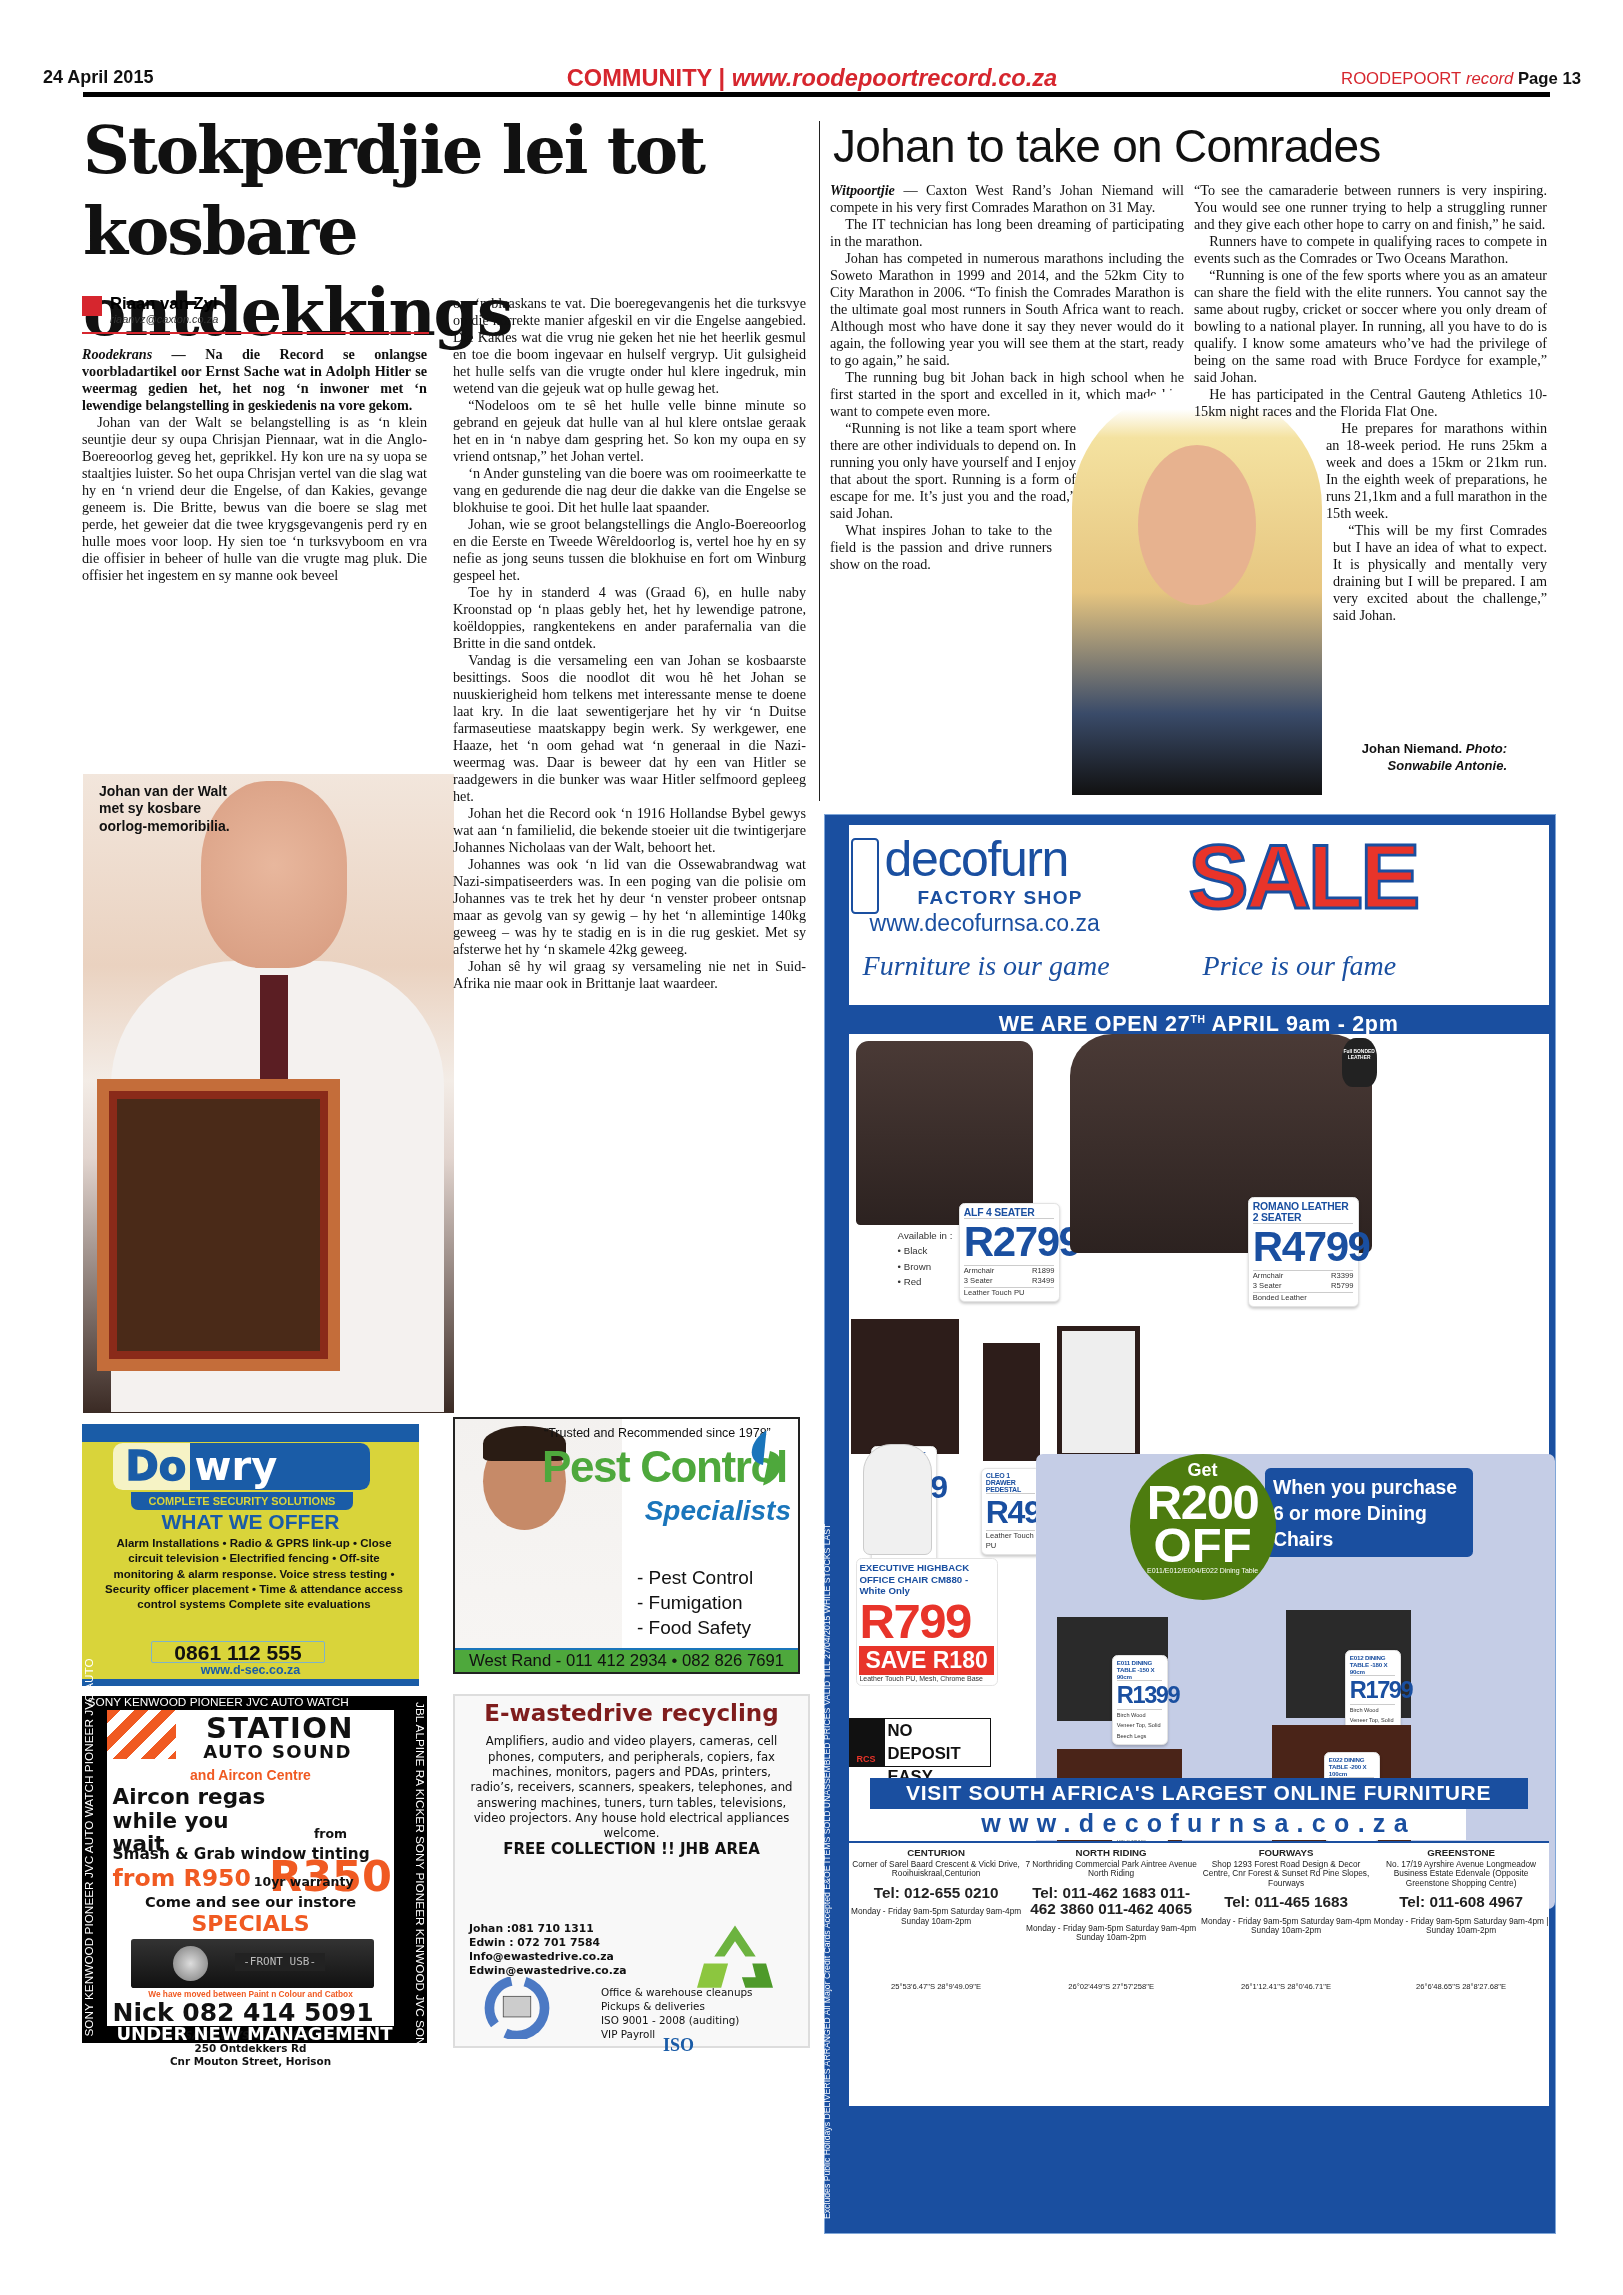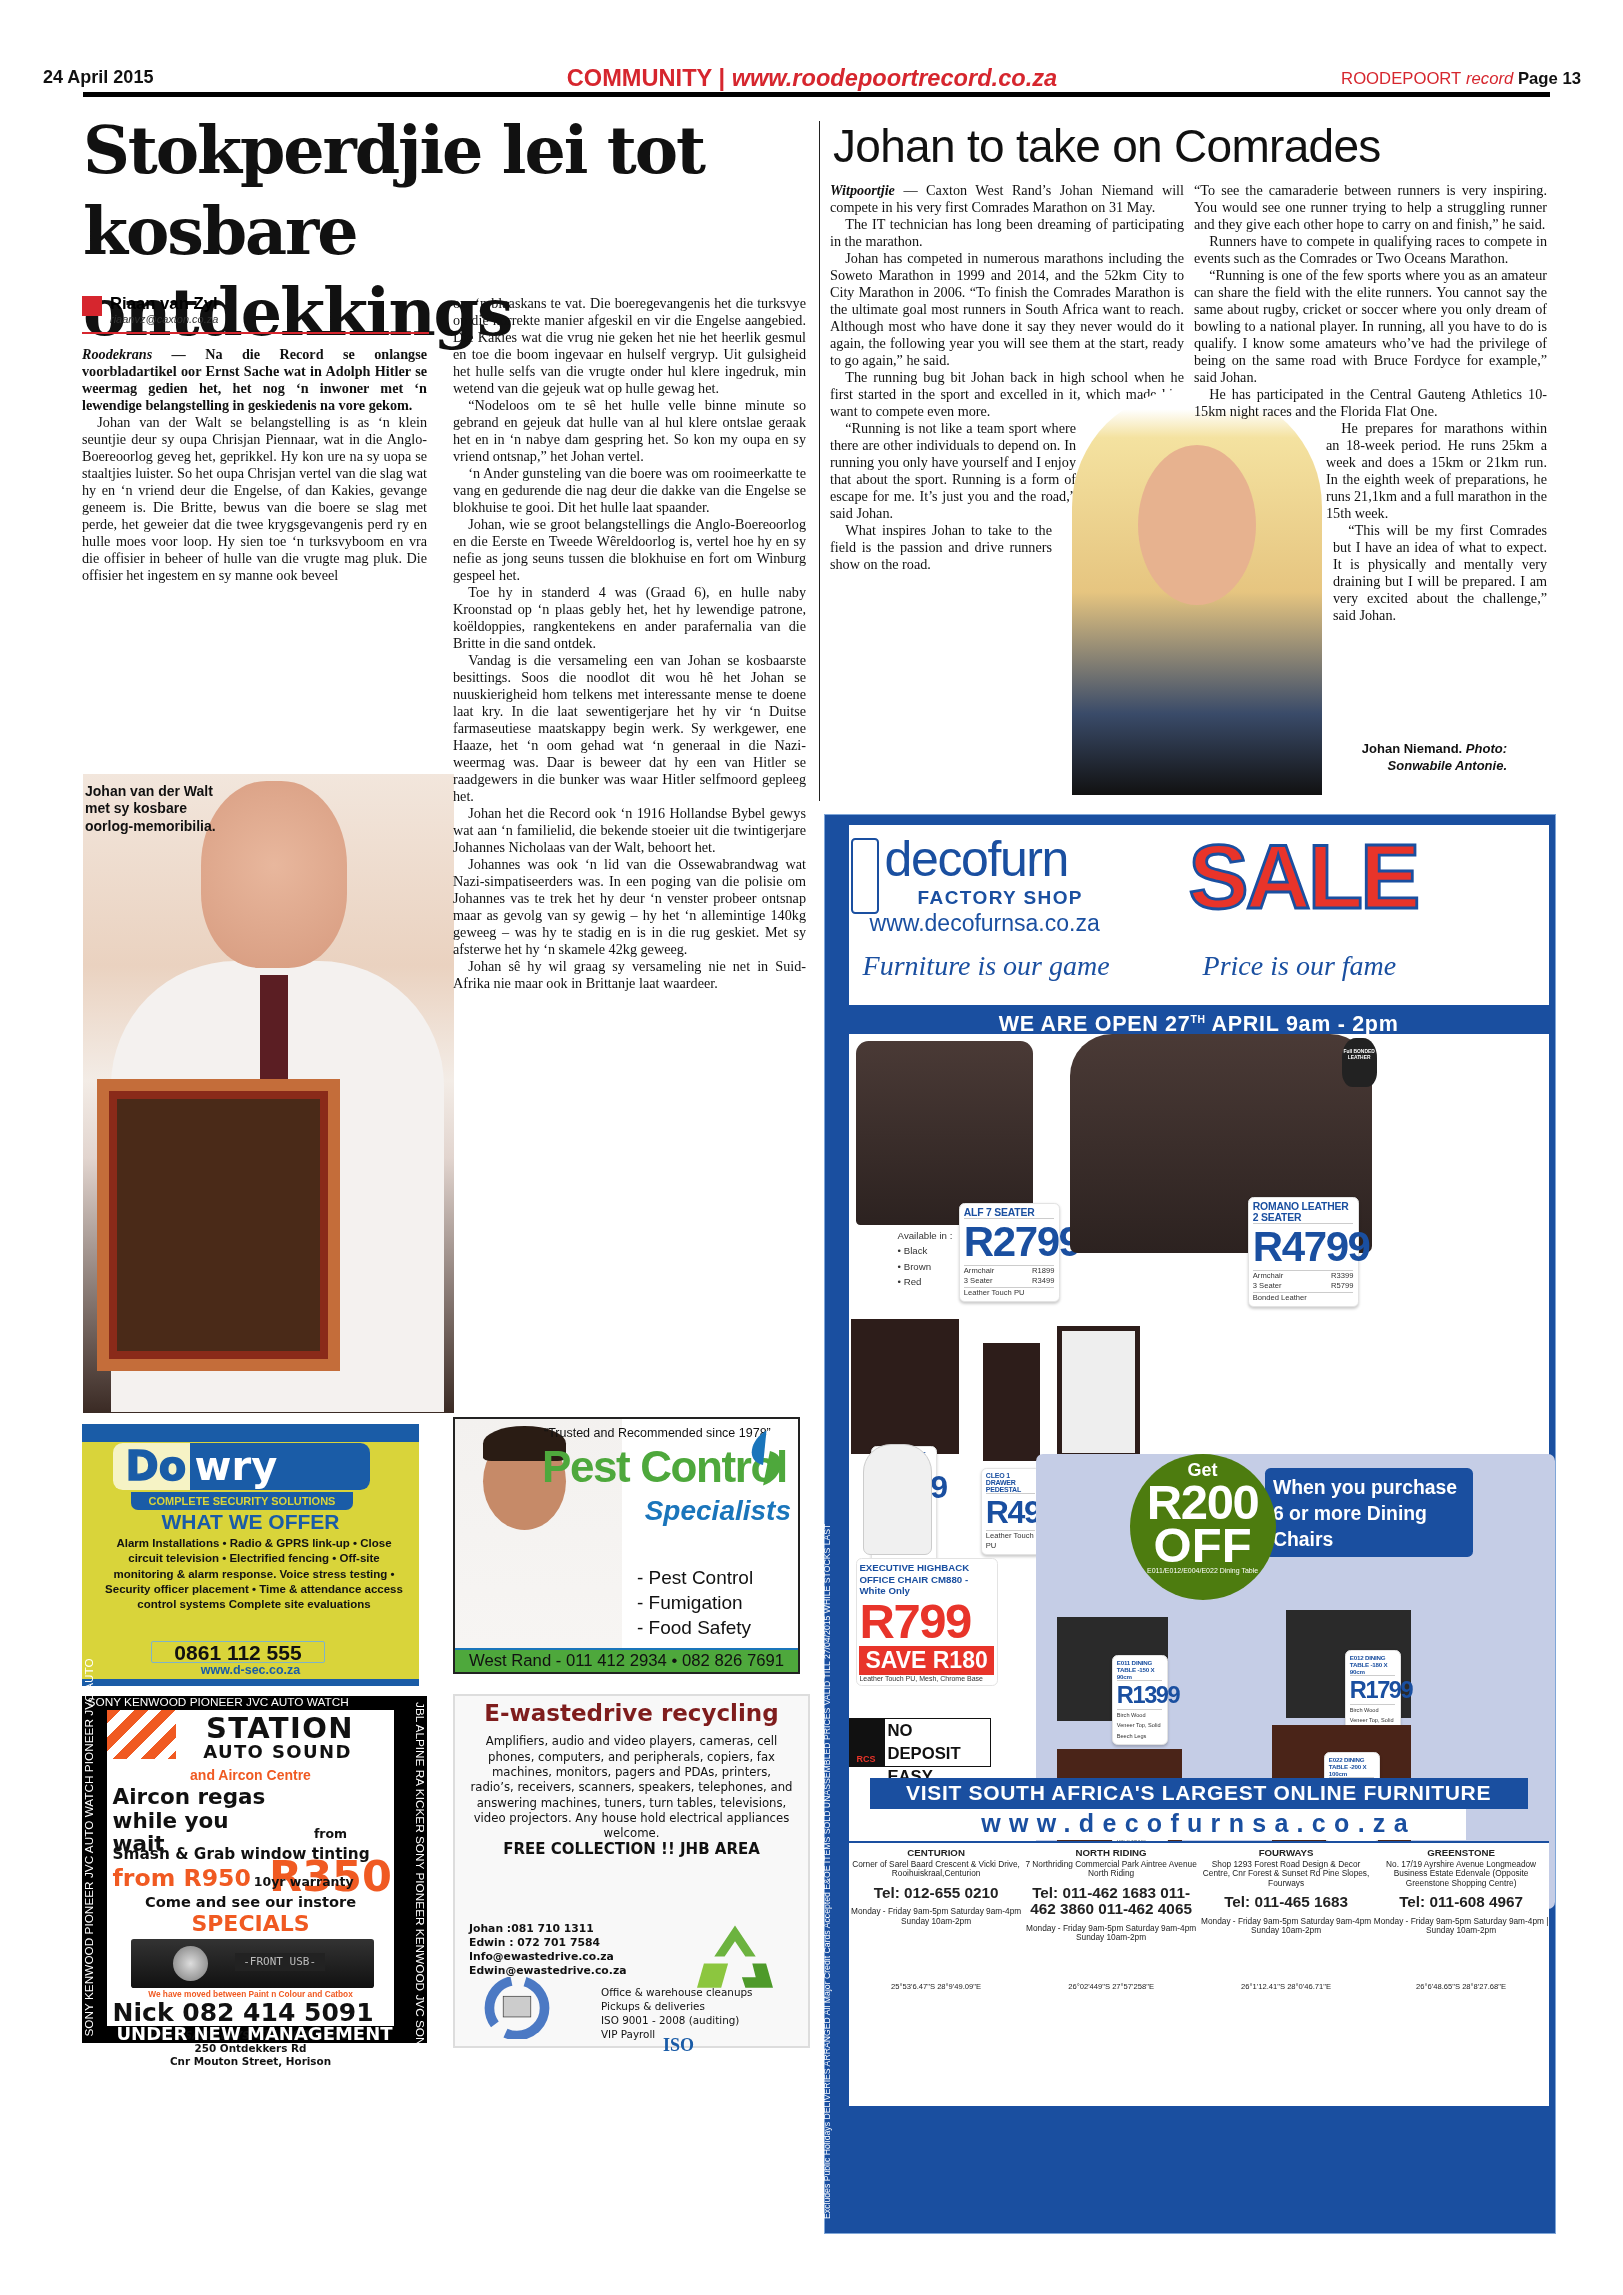--- a/index.html
+++ b/index.html
@@ -28,21 +28,21 @@
 .col p{text-indent:15.3px}
 .col p.first{text-indent:0}
 .col b{font-weight:bold}
 
 .photo1{left:83px;top:774px;width:371px;height:639px;background:linear-gradient(180deg,#f2e6dc 0%,#ead2c0 30%,#f3ece6 48%,#e2d5cf 60%,#3a2a24 100%);border-radius:0 0 0 0;overflow:hidden}
 .photo1 .head{position:absolute;left:118px;top:7px;width:146px;height:187px;border-radius:45% 45% 40% 40%;background:radial-gradient(circle at 50% 45%,#e8b79d,#d79b7f)}
 .photo1 .shirt{position:absolute;left:28px;top:187px;width:333px;height:451px;background:#f4f1ef;border-radius:125px 125px 0 0}
 .photo1 .tie{position:absolute;left:177px;top:201px;width:28px;height:167px;background:#5b1e23}
 .frame{position:absolute;left:14px;top:305px;width:243px;height:292px;background:#8a2a19;border:12.5px solid #c46d3a}
 .frame .inner{position:absolute;inset:8.3px;background:#4a2a18}
-.caption1{left:85px;top:783px;width:132px;font:bold 14px/17.4px "Liberation Sans",sans-serif;z-index:2}
+.caption1{left:99px;top:783px;width:132px;font:bold 14px/17.4px "Liberation Sans",sans-serif;z-index:2}
 .photo2{left:1072px;top:389px;width:250px;height:406px;background:linear-gradient(180deg,#fff 0%,#fff 5%,#f4e2a0 12%,#e6c580 50%,#3a4b69 80%,#111 100%);border-radius:118px 118px 0 0}
 .photo2 .face{position:absolute;left:66px;top:56px;width:118px;height:160px;border-radius:50%;background:#e7b28f}
 .caption2{left:1354px;top:741px;width:153px;text-align:right;font:bold 13px/16.7px "Liberation Sans",sans-serif}
 
 .dowry{left:82px;top:1424px;width:337px;height:262px;background:#d9d43a;border-top:18px solid #1a5ca7;border-bottom:7px solid #1a5ca7}
 .dowry .logo{position:absolute;left:31px;top:1.4px;width:257px;height:47px;border-radius:9.7px;overflow:hidden;display:flex;font:bold 40px/47px "DejaVu Sans",sans-serif}
 .dowry .logo .a{background:#f6f3c5;color:#1a5ca7;padding:0 4.2px 0 12.5px;-webkit-text-stroke:1.4px #1a5ca7}
 .dowry .logo .b{background:#1a5ca7;color:#fff;flex:1;padding-left:4.2px}
 .dowry .tag{position:absolute;left:49px;top:50px;width:222px;height:18px;background:#1a5ca7;border-radius:0 0 7px 7px;text-align:center;color:#d9d43a;font:bold 11px/18px "Liberation Sans",sans-serif}
 .dowry .offer{position:absolute;left:0;right:0;top:68px;text-align:center;color:#1a5ca7;font:bold 21px/23.6px "Liberation Sans",sans-serif}
@@ -330,21 +330,21 @@
   <div class="body">
 
     <div class="sofa" style="left:7px;top:7px;width:177px;height:184px"></div>
     <div class="avail" style="left:49px;top:194px">
       <div>Available in :</div>
       <div>• Black</div>
       <div>• Brown</div>
       <div>• Red</div>
     </div>
     <div class="ptag" style="left:110px;top:169px;width:101px">
-      <div class="pn">ALF 7 SEATER</div>
+      <div class="pn">ALF 4 SEATER</div>
       <div class="pp">R2799</div>
       <div class="pd">
           <div class="row">
             <span>Armchair</span>
             <span>R1899</span>
           </div>
           <div class="row">
             <span>3 Seater</span>
             <span>R3499</span>
           </div>

